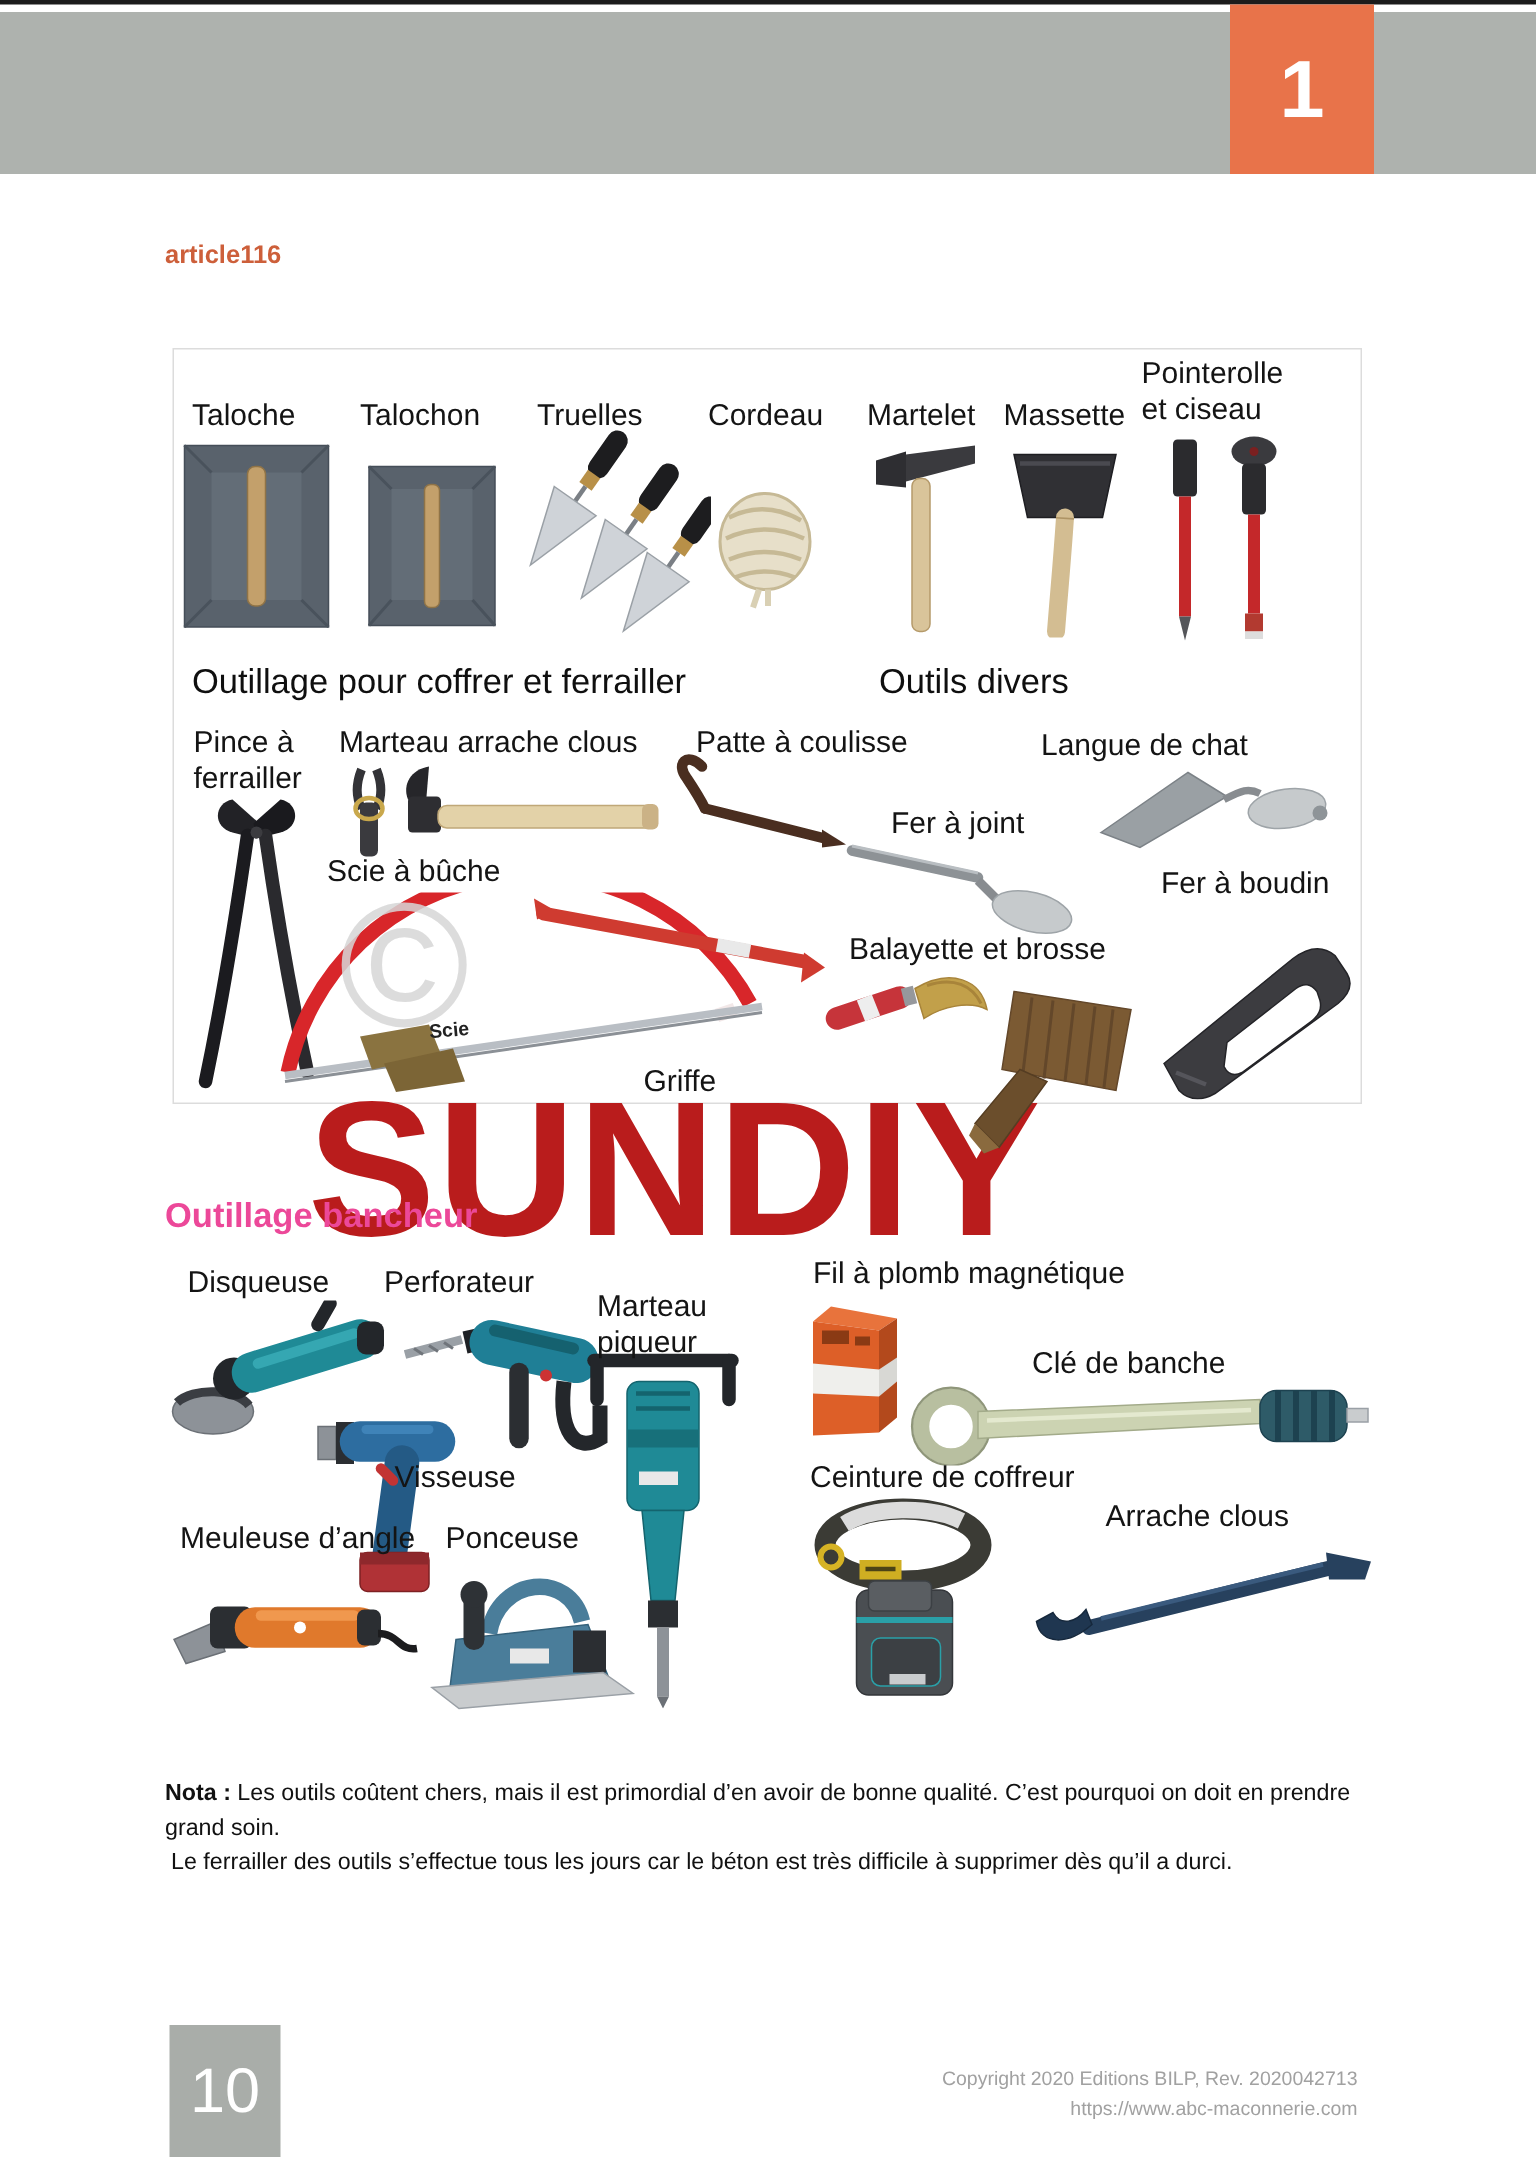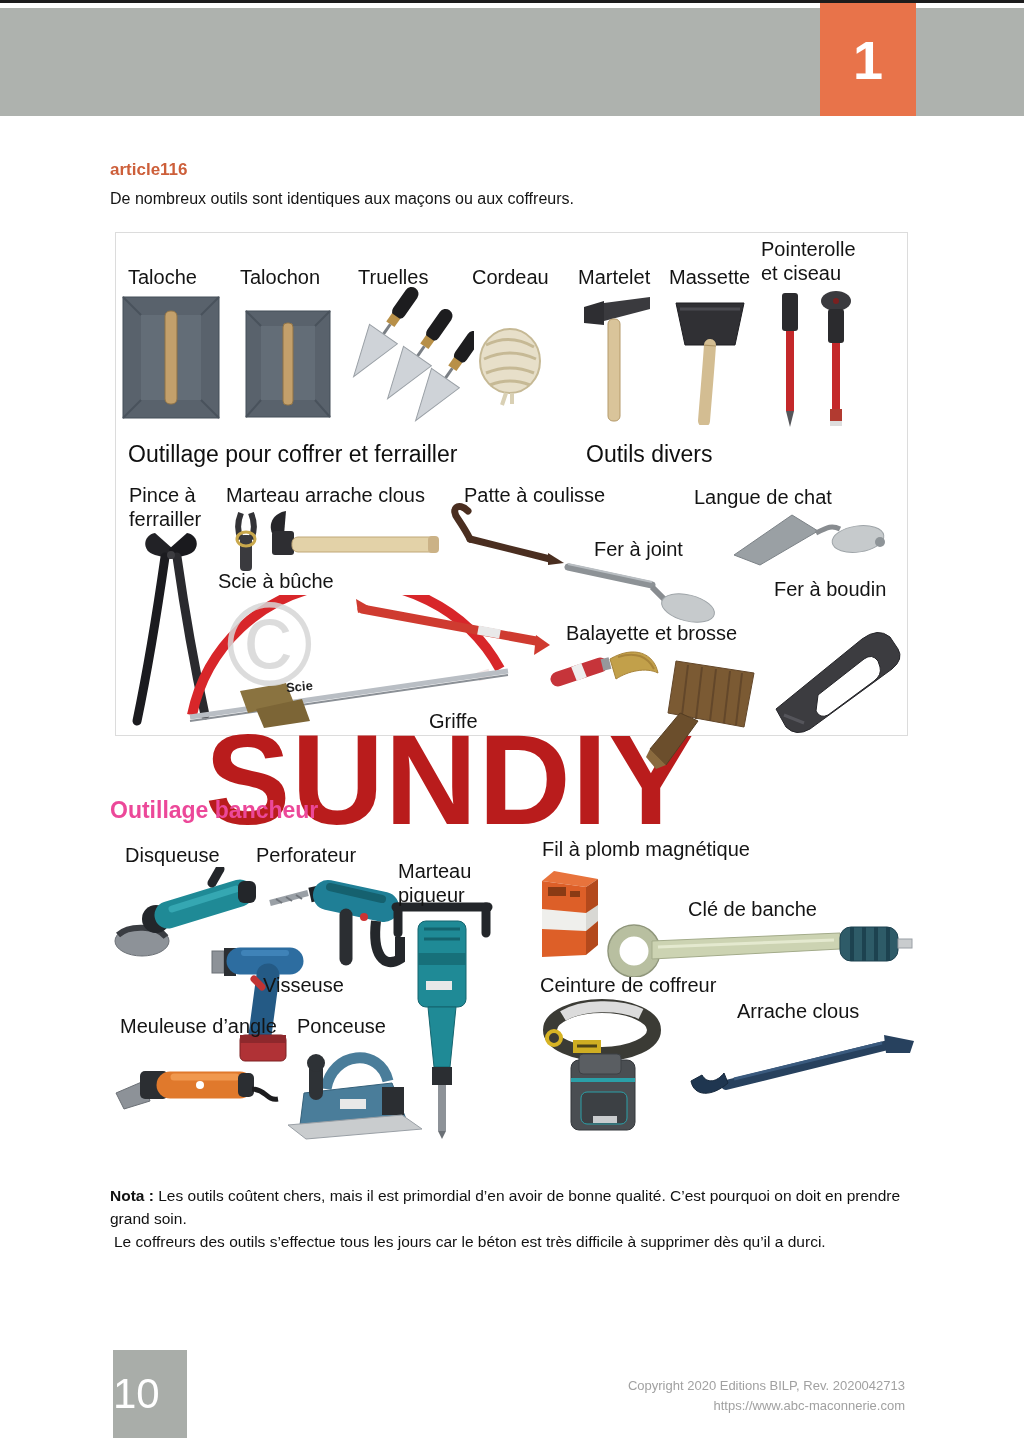--- a/index.html
+++ b/index.html
@@ -28,37 +28,36 @@
   .wm-sundiy{position:absolute;left:205px;top:716px;font-size:128px;font-weight:bold;color:#b91c1c;
              letter-spacing:1px;z-index:1;line-height:1;}
   .wm-copy{position:absolute;left:110px;top:352px;font-size:118px;color:#d7d7d7;opacity:.85;z-index:3;line-height:1;}
   .sec2-title{position:absolute;left:110px;top:797px;font-size:23px;font-weight:bold;color:#ec4899;z-index:3;}
   
   .nota{position:absolute;left:110px;top:1184px;width:830px;font-size:15.5px;color:#111;line-height:23px;}
   .nota b{font-weight:bold;}
   .nota .l3{padding-left:4px;}
   
   .page-box{position:absolute;left:113px;top:1350px;width:74px;height:88px;background:#a9ada9;
-            display:flex;align-items:center;}
+            display:flex;align-items:center;justify-content:center;}
   .page-num{font-size:42px;color:#ffffff;}
   .copyright{position:absolute;right:119px;top:1376px;text-align:right;font-size:13px;color:#a1a1a1;line-height:20px;}
 </style>
 </head>
 <body>
 
 <div class="page">
 
   <div class="top-rule"></div>
   <div class="band"></div>
   <div class="chapter-box">
     <span class="chapter-num">1</span>
   </div>
 
   <div class="art-ref">article116</div>
-  <div class="intro">De nombreux outils sont identiques aux maçons ou aux coffreurs.</div>
 
   <div class="wm-sundiy">SUNDIY</div>
 
   <div class="fig1">
 
     <div class="wm-copy">©</div>
 
     <div class="lbl" style="left:12px;top:32px">Taloche</div>
     <div class="lbl" style="left:124px;top:32px">Talochon</div>
     <div class="lbl" style="left:242px;top:32px">Truelles</div>
@@ -340,21 +339,21 @@
       <path d="M36 30 L36 54" stroke="#2e3236" stroke-width="14" stroke-linecap="round"></path>
       <circle cx="36" cy="24" r="9" fill="#2e3236"></circle>
       <polygon points="8,86 122,76 142,90 26,100" fill="#c9ccce" stroke="#9aa0a6"></polygon>
       <rect x="60" y="60" width="26" height="10" fill="#e8e8e8"></rect>
     </svg>
   </div>
 
   <div class="nota">
     <div><b>Nota :</b> <span>Les outils coûtent chers, mais il est primordial d’en avoir de bonne qualité. C’est pourquoi on doit en prendre</span></div>
     <div>grand soin.</div>
-    <div class="l3">Le coffreurs des outils s’effectue tous les jours car le béton est très difficile à supprimer dès qu’il a durci.</div>
+    <div class="l3">Le ferrailler des outils s’effectue tous les jours car le béton est très difficile à supprimer dès qu’il a durci.</div>
   </div>
 
   <div class="page-box">
     <span class="page-num">10</span>
   </div>
   <div class="copyright">
     <div>Copyright 2020 Editions BILP, Rev. 2020042713</div>
     <div>https://www.abc-maconnerie.com</div>
   </div>
 

